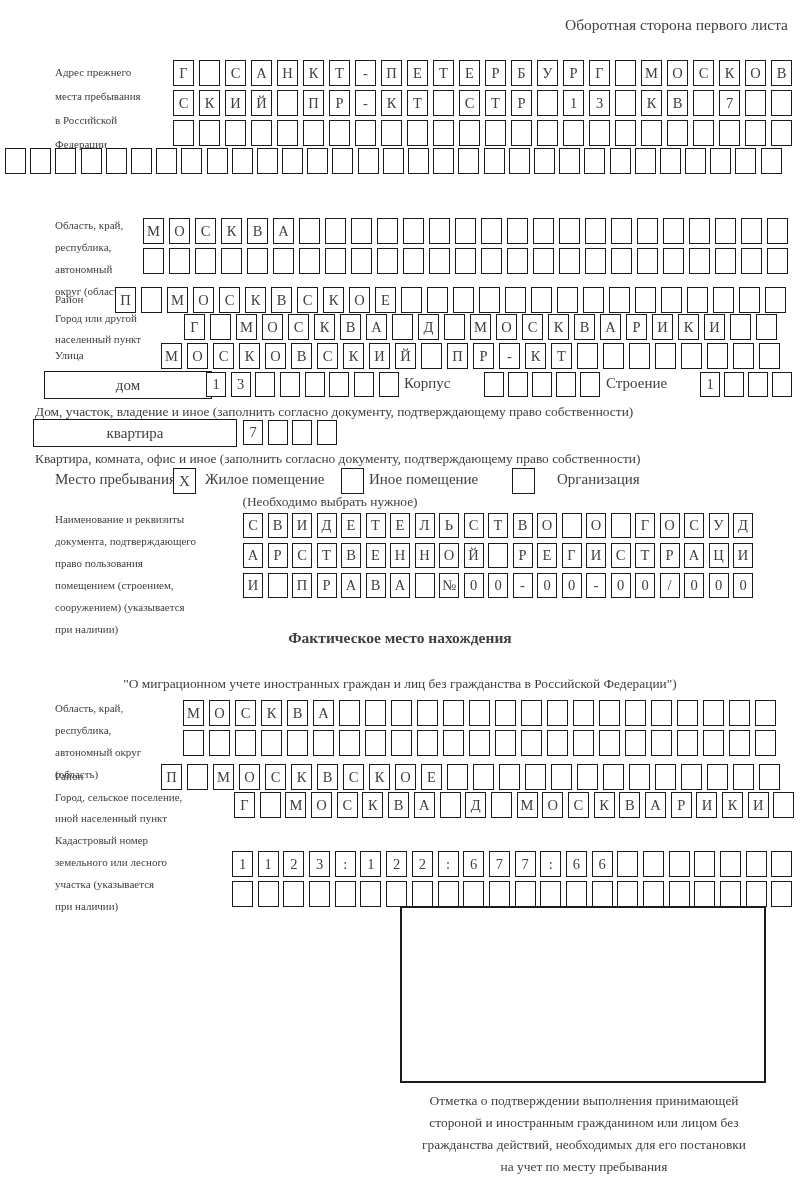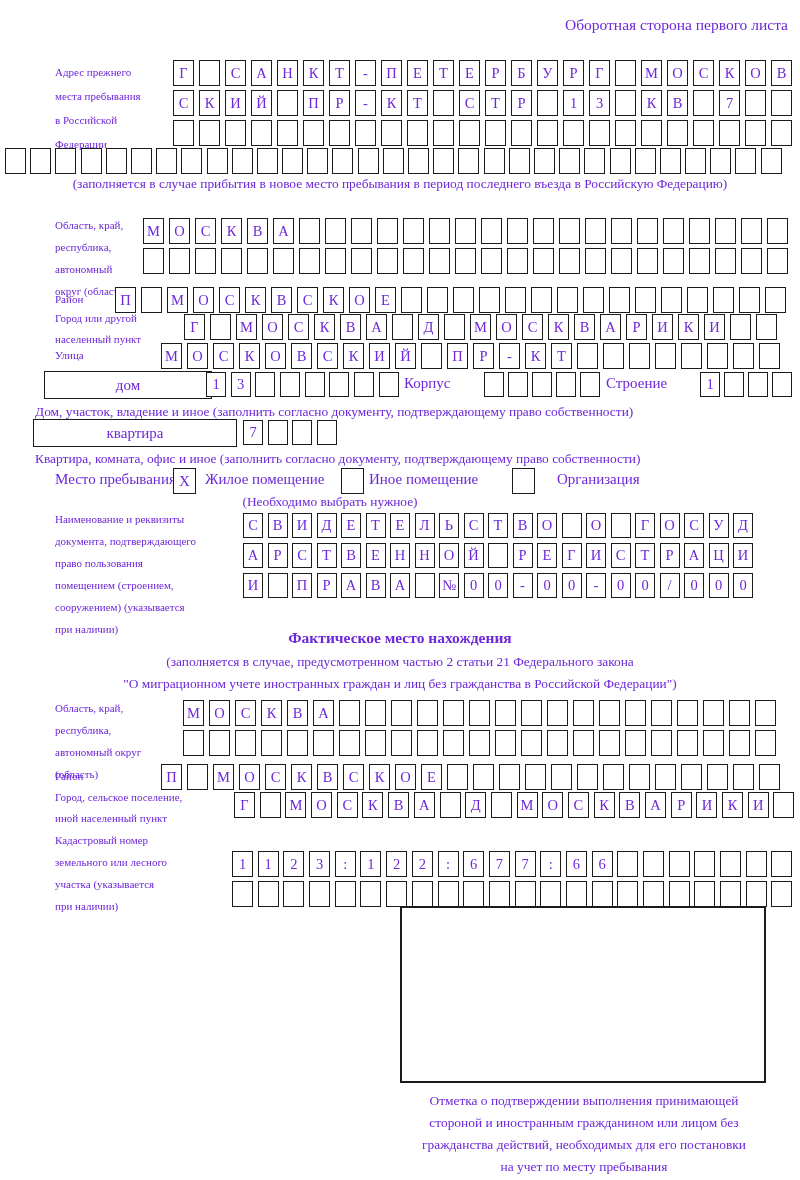--- a/index.html
+++ b/index.html
@@ -1,17 +1,17 @@
 <!DOCTYPE html>
 <html><head>
 <meta charset="utf-8">
 <style>
   html,body{margin:0;padding:0;background:#fff;}
   #page{position:relative;width:800px;height:1180px;background:#fff;
-        font-family:"Liberation Serif","DejaVu Serif",serif;color:#6d28d9;overflow:hidden;}
+        font-family:"Liberation Serif","DejaVu Serif",serif;color:#404040;overflow:hidden;}
   .hdr{position:absolute;top:16px;right:12px;font-size:15.5px;}
   .title{position:absolute;left:0;width:800px;text-align:center;font-weight:bold;font-size:15.5px;}
   .lbl{position:absolute;font-size:11px;line-height:22px;white-space:pre-line;}
   .inl{position:absolute;font-size:15px;white-space:nowrap;}
   .note{position:absolute;font-size:13.4px;white-space:pre-line;}
   .center{text-align:center;}
   .cellrow{position:absolute;display:flex;gap:5px;}
   .g47{gap:4.7px}.g45{gap:4.5px}.g42{gap:4.2px}.g40{gap:4px}
   .cell{box-sizing:border-box;flex:none;width:21px;height:26px;border:1.6px solid #1b1b1b;
         display:flex;align-items:center;justify-content:center;font-size:14.5px;background:#fff;}
@@ -137,21 +137,20 @@
       <span class="cell"></span>
       <span class="cell"></span>
       <span class="cell"></span>
       <span class="cell"></span>
       <span class="cell"></span>
       <span class="cell"></span>
       <span class="cell"></span>
       <span class="cell"></span>
       <span class="cell"></span>
     </div>
-  <div class="note center" style="left:0;top:176px;width:800px">(заполняется в случае прибытия в новое место пребывания в период последнего въезда в Российскую Федерацию)</div>
 
 
   <div class="lbl" style="left:55px;top:214px">Область, край,
 республика,
 автономный
 округ (область)</div>
   <div class="cellrow" style="left:143px;top:218px">
       <span class="cell">М</span>
       <span class="cell">О</span>
       <span class="cell">С</span>
@@ -408,21 +407,20 @@
       <span class="cell">-</span>
       <span class="cell">0</span>
       <span class="cell">0</span>
       <span class="cell">/</span>
       <span class="cell">0</span>
       <span class="cell">0</span>
       <span class="cell">0</span>
     </div>
 
   <div class="title" style="top:629px">Фактическое место нахождения</div>
-  <div class="note center" style="left:0;top:654px;width:800px">(заполняется в случае, предусмотренном частью 2 статьи 21 Федерального закона</div>
   <div class="note center" style="left:0;top:676px;width:800px">"О миграционном учете иностранных граждан и лиц без гражданства в Российской Федерации")</div>
 
   <div class="lbl" style="left:55px;top:697px">Область, край,
 республика,
 автономный округ
 (область)</div>
   <div class="cellrow" style="left:183px;top:700px">
       <span class="cell">М</span>
       <span class="cell">О</span>
       <span class="cell">С</span>

